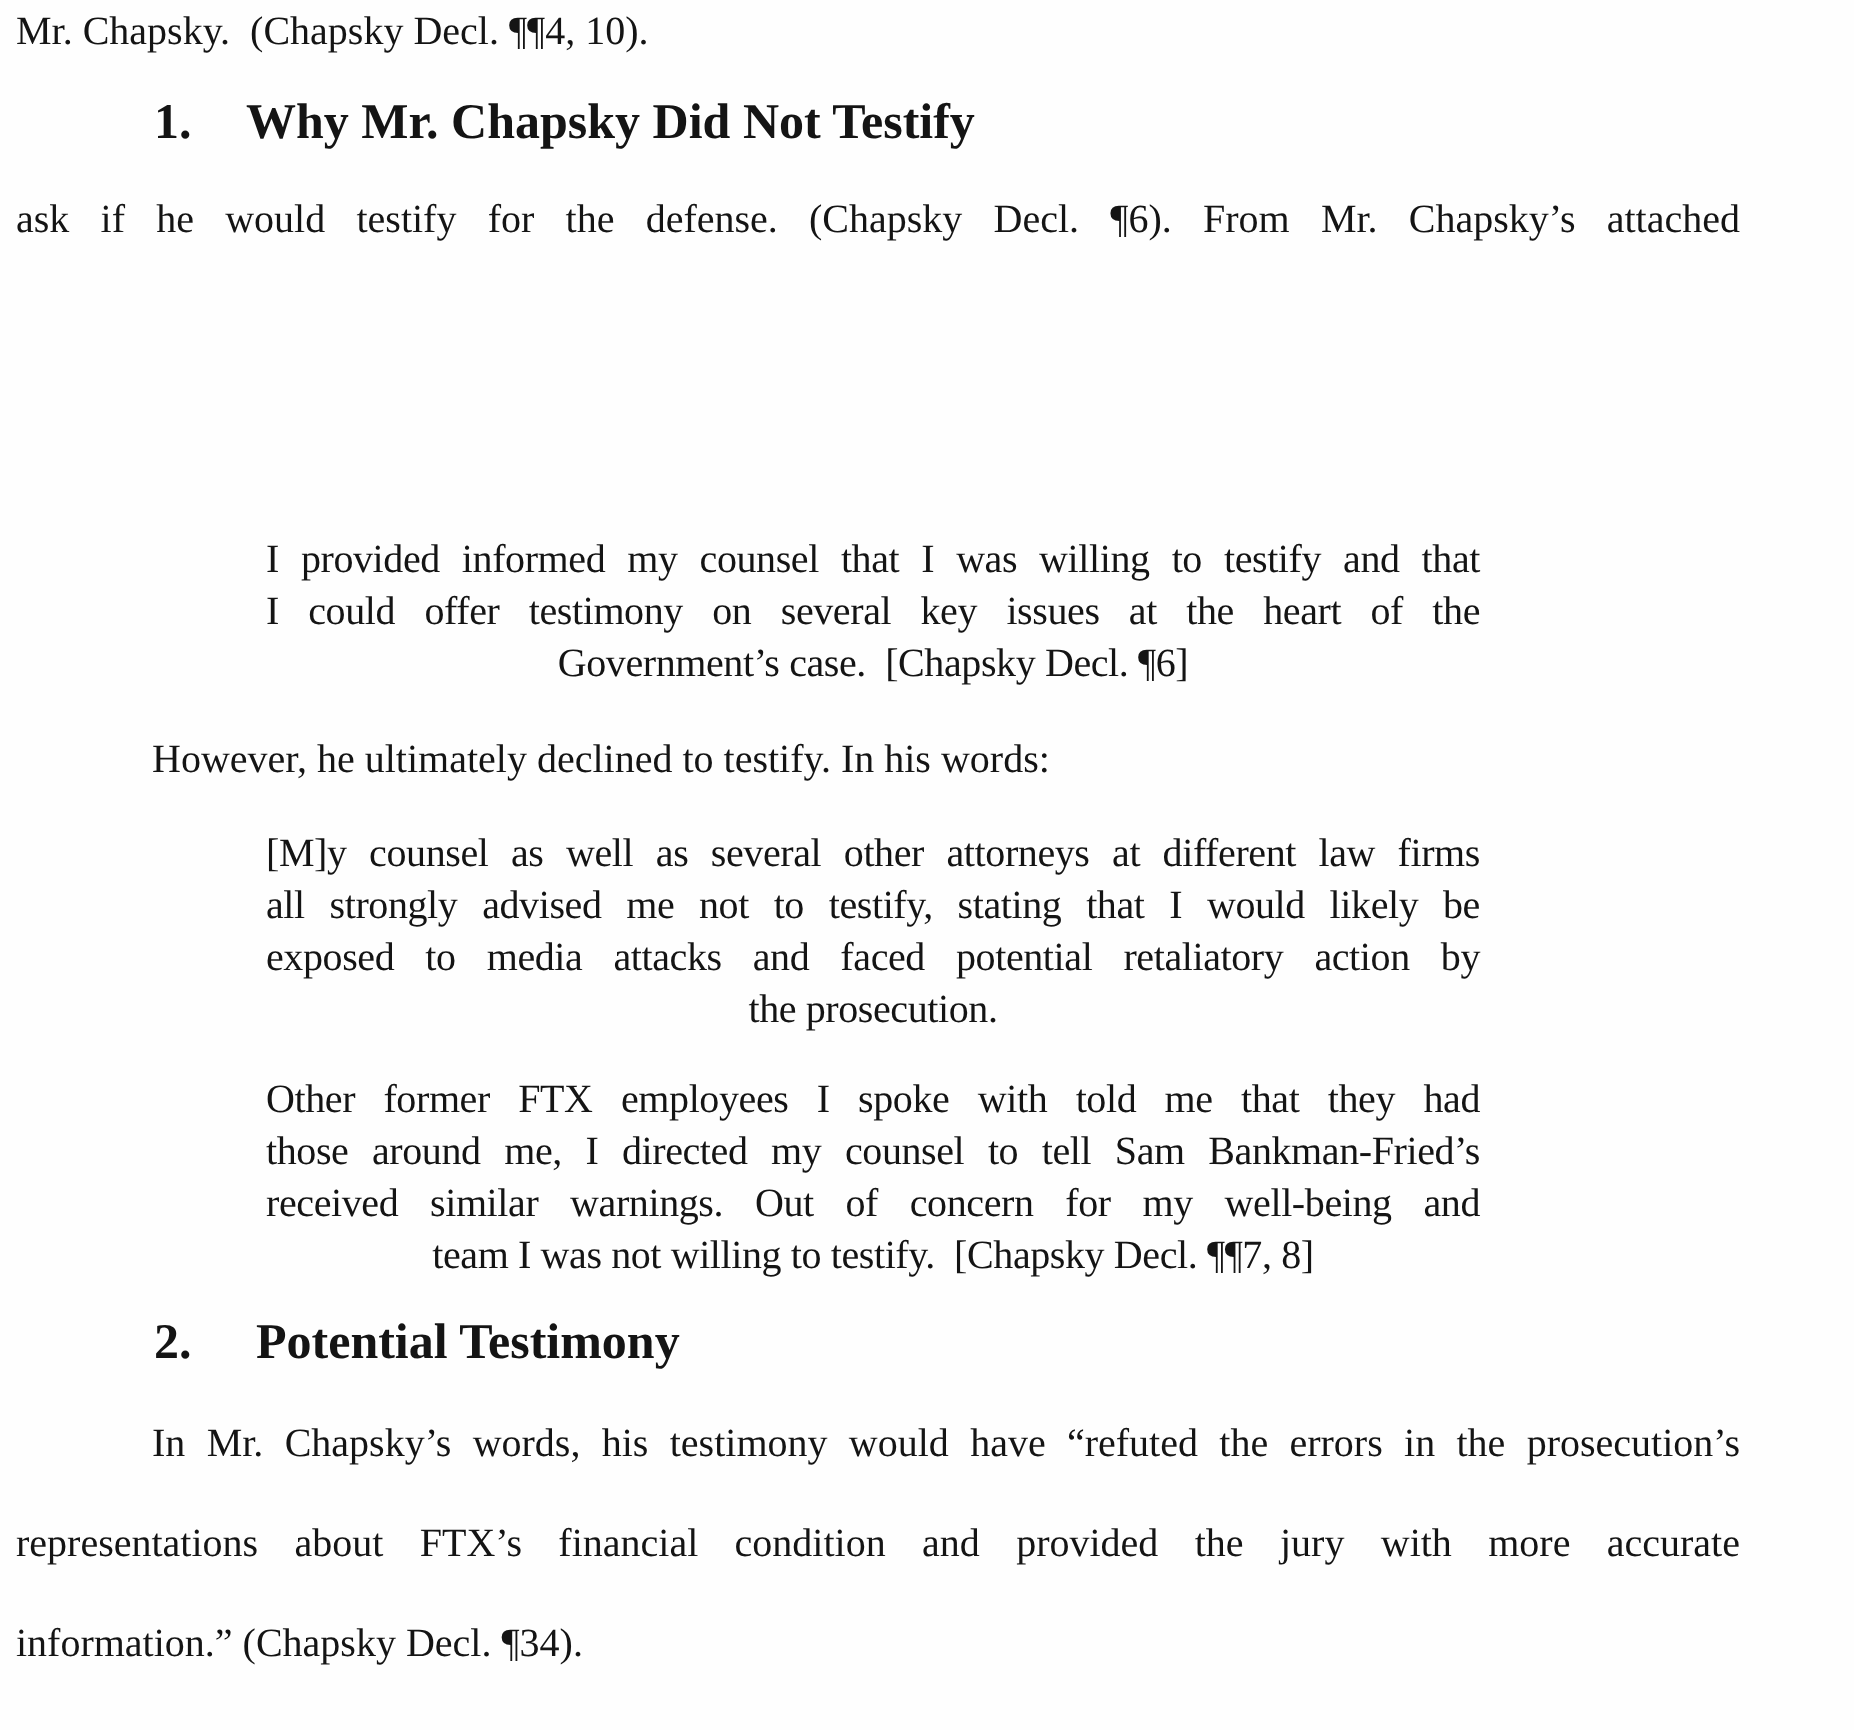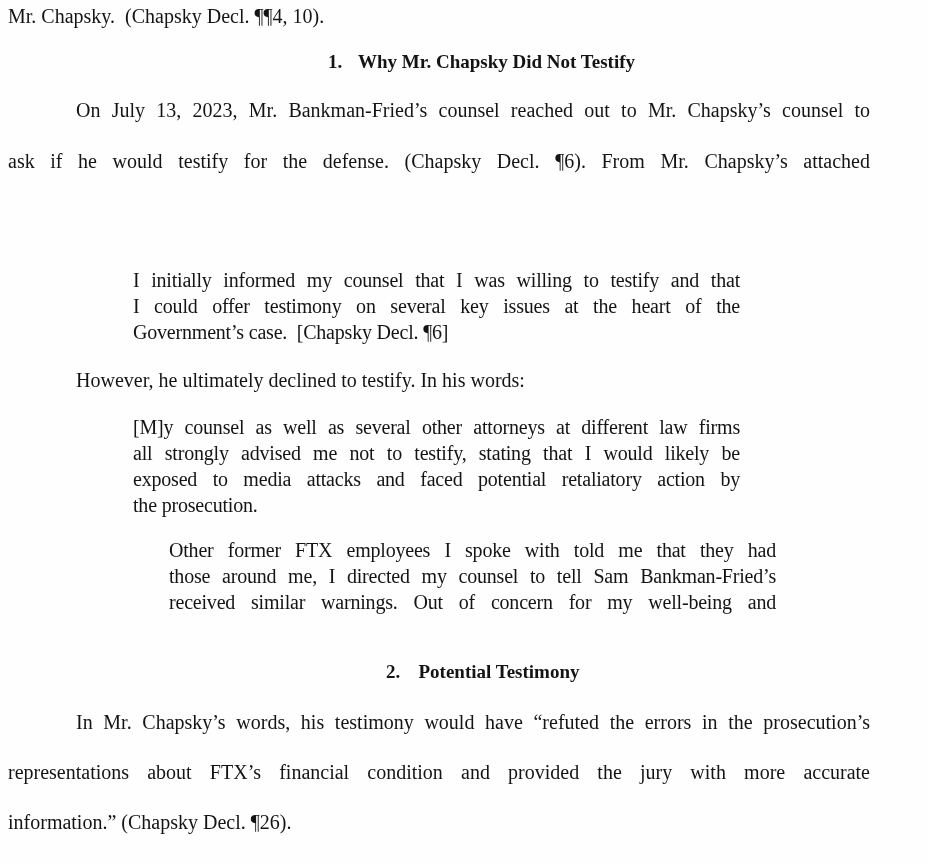--- a/index.html
+++ b/index.html
@@ -28,75 +28,74 @@
   .jline {
     text-align: justify;
     text-align-last: justify;
   }
   .indent { text-indent: 68px; }
 
   
   .heading {
     font-weight: bold;
     line-height: 28px;
-    font-size: 19px;
-    text-align: center;
+    font-size: 25px;
   }
   .heading .hnum { display: inline-block; width: 46px; }
 
   
   .bquote { left: 133px; width: 607px; letter-spacing: -0.2px; }
-  .bquote .jline, .bquote .lline { line-height: 26px; }
+  .bquote .jline, .bquote .lline { line-height: 26px; text-align: center; }
 
   .para2 .jline, .para2 .lline { line-height: 50px; }
 </style>
 </head>
 <body>
 
 <div id="page">
 
   <div class="abs" style="top: 2px;">
     <div class="lline">Mr. Chapsky.&nbsp; (Chapsky Decl. ¶¶4, 10).</div>
   </div>
 
   <div class="abs heading" style="top: 48px; padding-left: 69px;">
     <span class="hnum">1.</span><span>Why Mr. Chapsky Did Not Testify</span>
   </div>
 
   <div class="abs para" style="top: 85px;">
-    <div class="jline indent">On July 13, 2023, Mr. Bankman-Fried’s counsel reached out to Mr. Chapsky’s counsel to</div>
     <div class="jline">ask if he would testify for the defense. (Chapsky Decl. ¶6). From Mr. Chapsky’s attached</div>
   </div>
 
   <div class="abs bquote" style="top: 267px;">
-    <div class="jline">I initially informed my counsel that I was willing to testify and that</div>
+    <div class="jline">I provided informed my counsel that I was willing to testify and that</div>
     <div class="jline">I could offer testimony on several key issues at the heart of the</div>
     <div class="lline" style="line-height:26px;">Government’s case.&nbsp; [Chapsky Decl. ¶6]</div>
   </div>
 
   <div class="abs bquote" style="top: 414px;">
     <div class="jline">[M]y counsel as well as several other attorneys at different law firms</div>
     <div class="jline">all strongly advised me not to testify, stating that I would likely be</div>
     <div class="jline">exposed to media attacks and faced potential retaliatory action by</div>
     <div class="lline" style="line-height:26px;">the prosecution.</div>
   </div>
 
   <div class="abs" style="top: 366px;">
     <div class="lline indent">However, he ultimately declined to testify. In his words:</div>
   </div>
 
-  <div class="abs bquote" style="top: 537px; margin-left: 36px;">
+  <div class="abs bquote" style="top: 537px;">
     <div class="jline">Other former FTX employees I spoke with told me that they had</div>
     <div class="jline">those around me, I directed my counsel to tell Sam Bankman-Fried’s</div>
     <div class="jline">received similar warnings. Out of concern for my well-being and</div>
+    <div class="lline" style="line-height:26px;">team I was not willing to testify.&nbsp; [Chapsky Decl. ¶¶7, 8]</div>
   </div>
 
   <div class="abs heading" style="top: 658px; padding-left: 69px;">
     <span class="hnum" style="width:51px;">2.</span><span>Potential Testimony</span>
   </div>
 
   <div class="abs para2" style="top: 697px;">
     <div class="jline indent">In Mr. Chapsky’s words, his testimony would have “refuted the errors in the prosecution’s</div>
     <div class="jline">representations about FTX’s financial condition and provided the jury with more accurate</div>
-    <div class="lline" style="line-height:50px;">information.” (Chapsky Decl. ¶26).</div>
+    <div class="lline" style="line-height:50px;">information.” (Chapsky Decl. ¶34).</div>
   </div>
 
 </div>
 
 </body></html>

